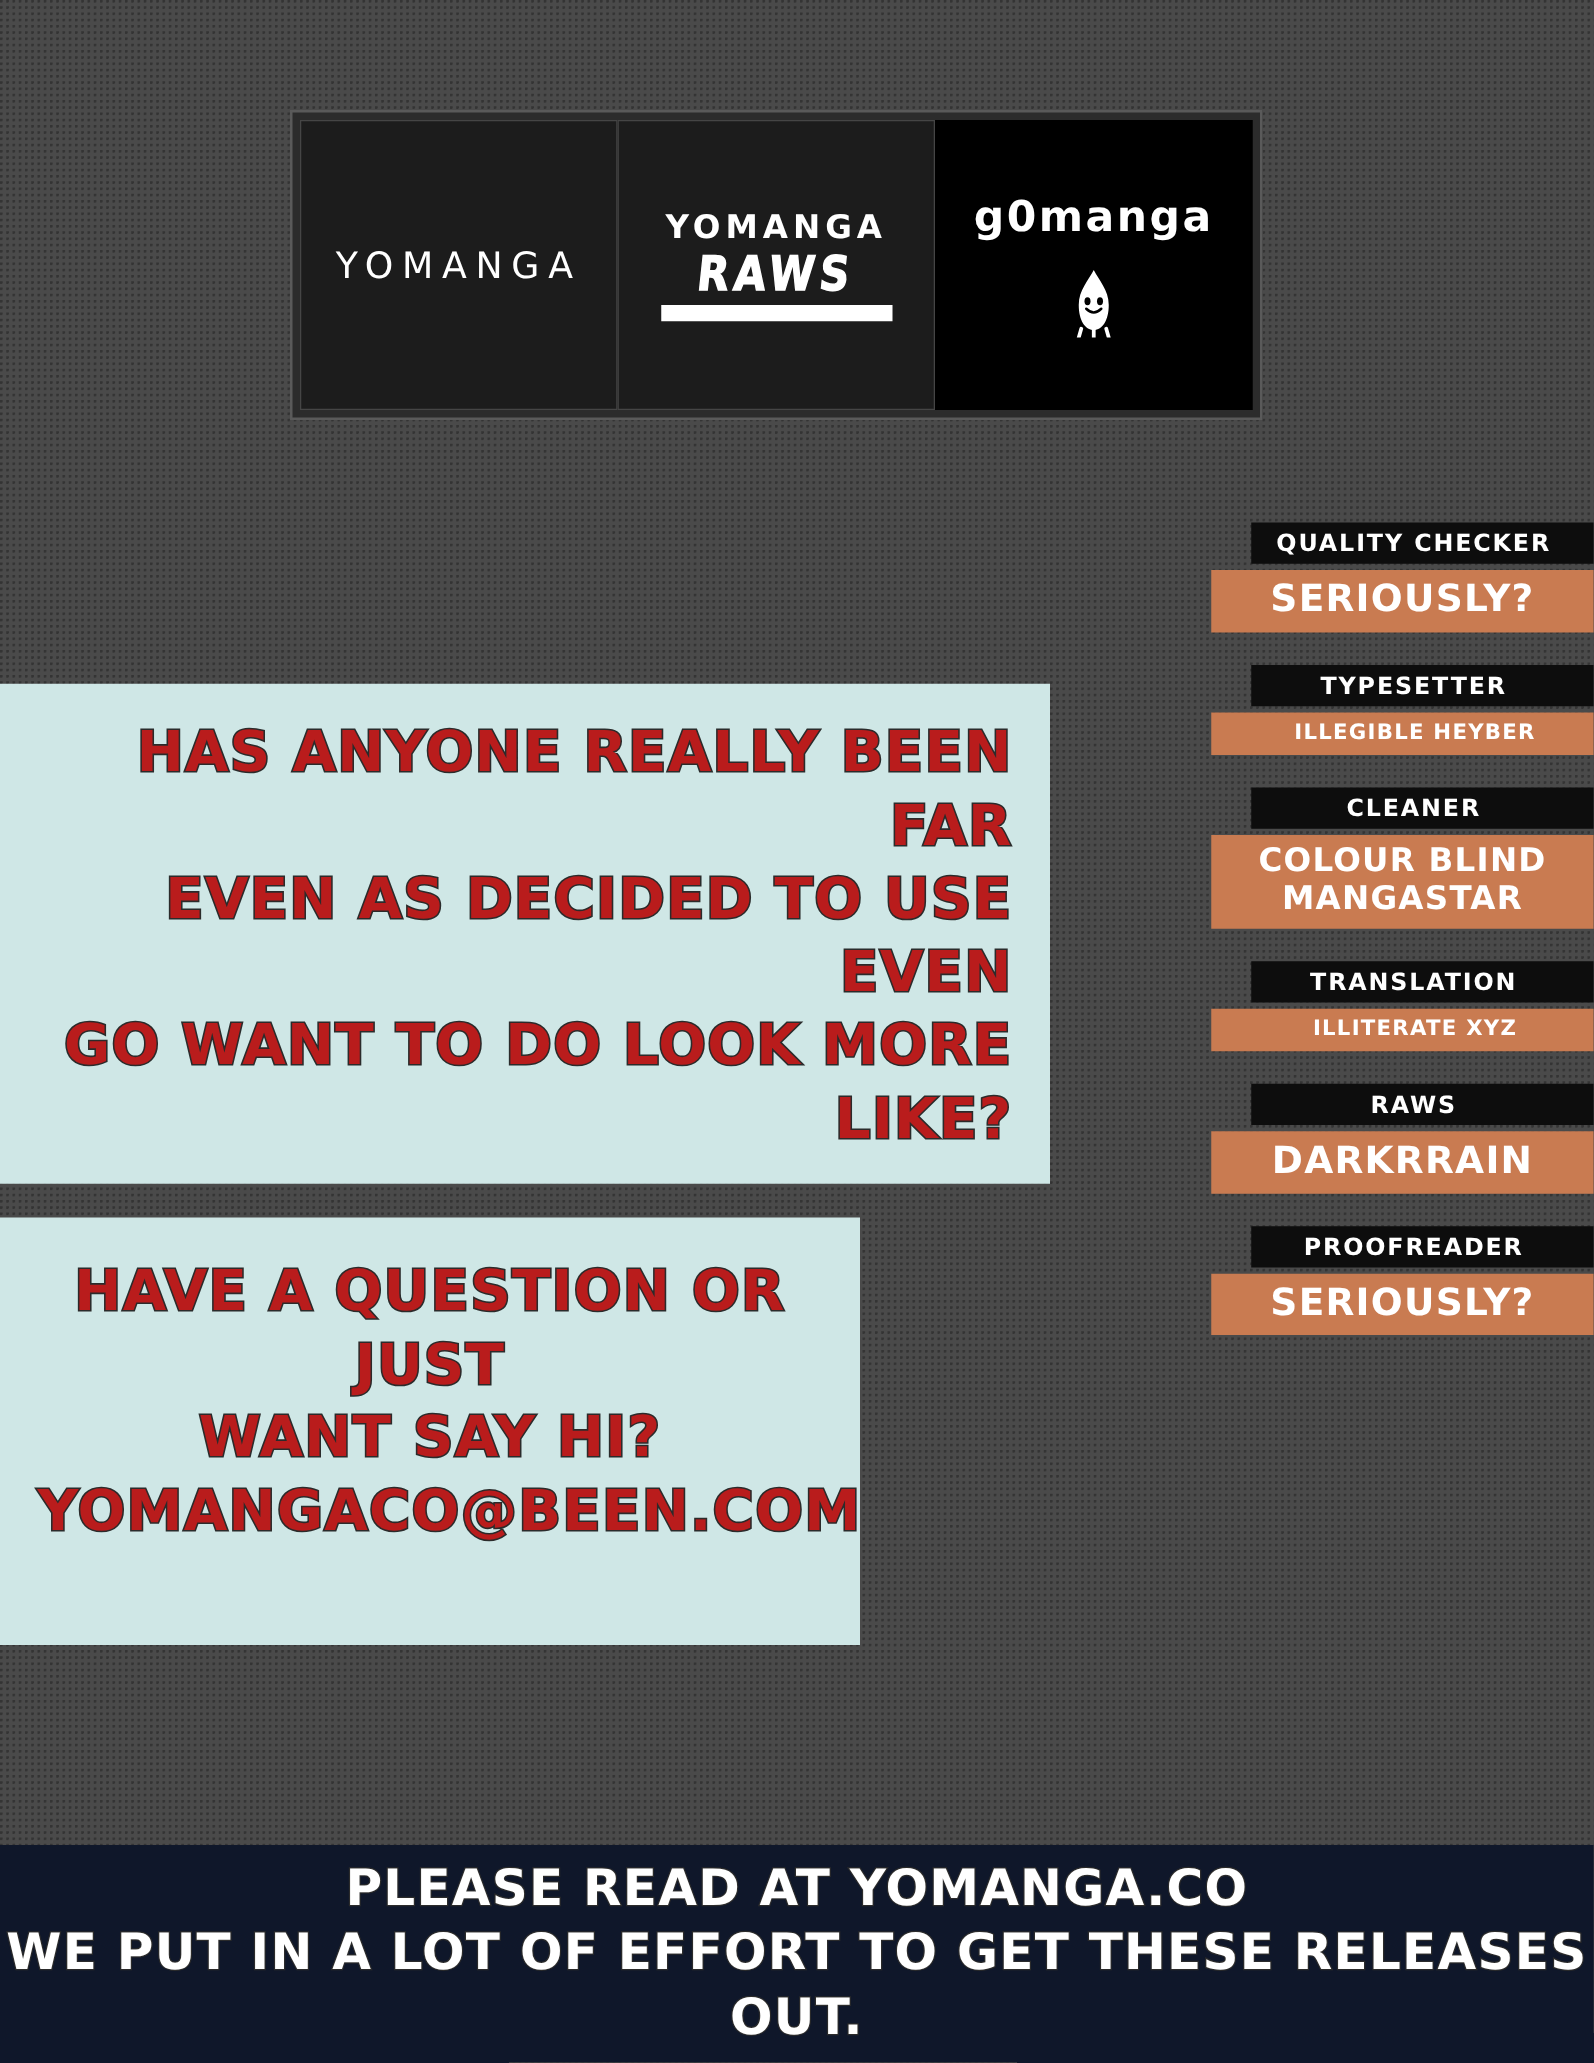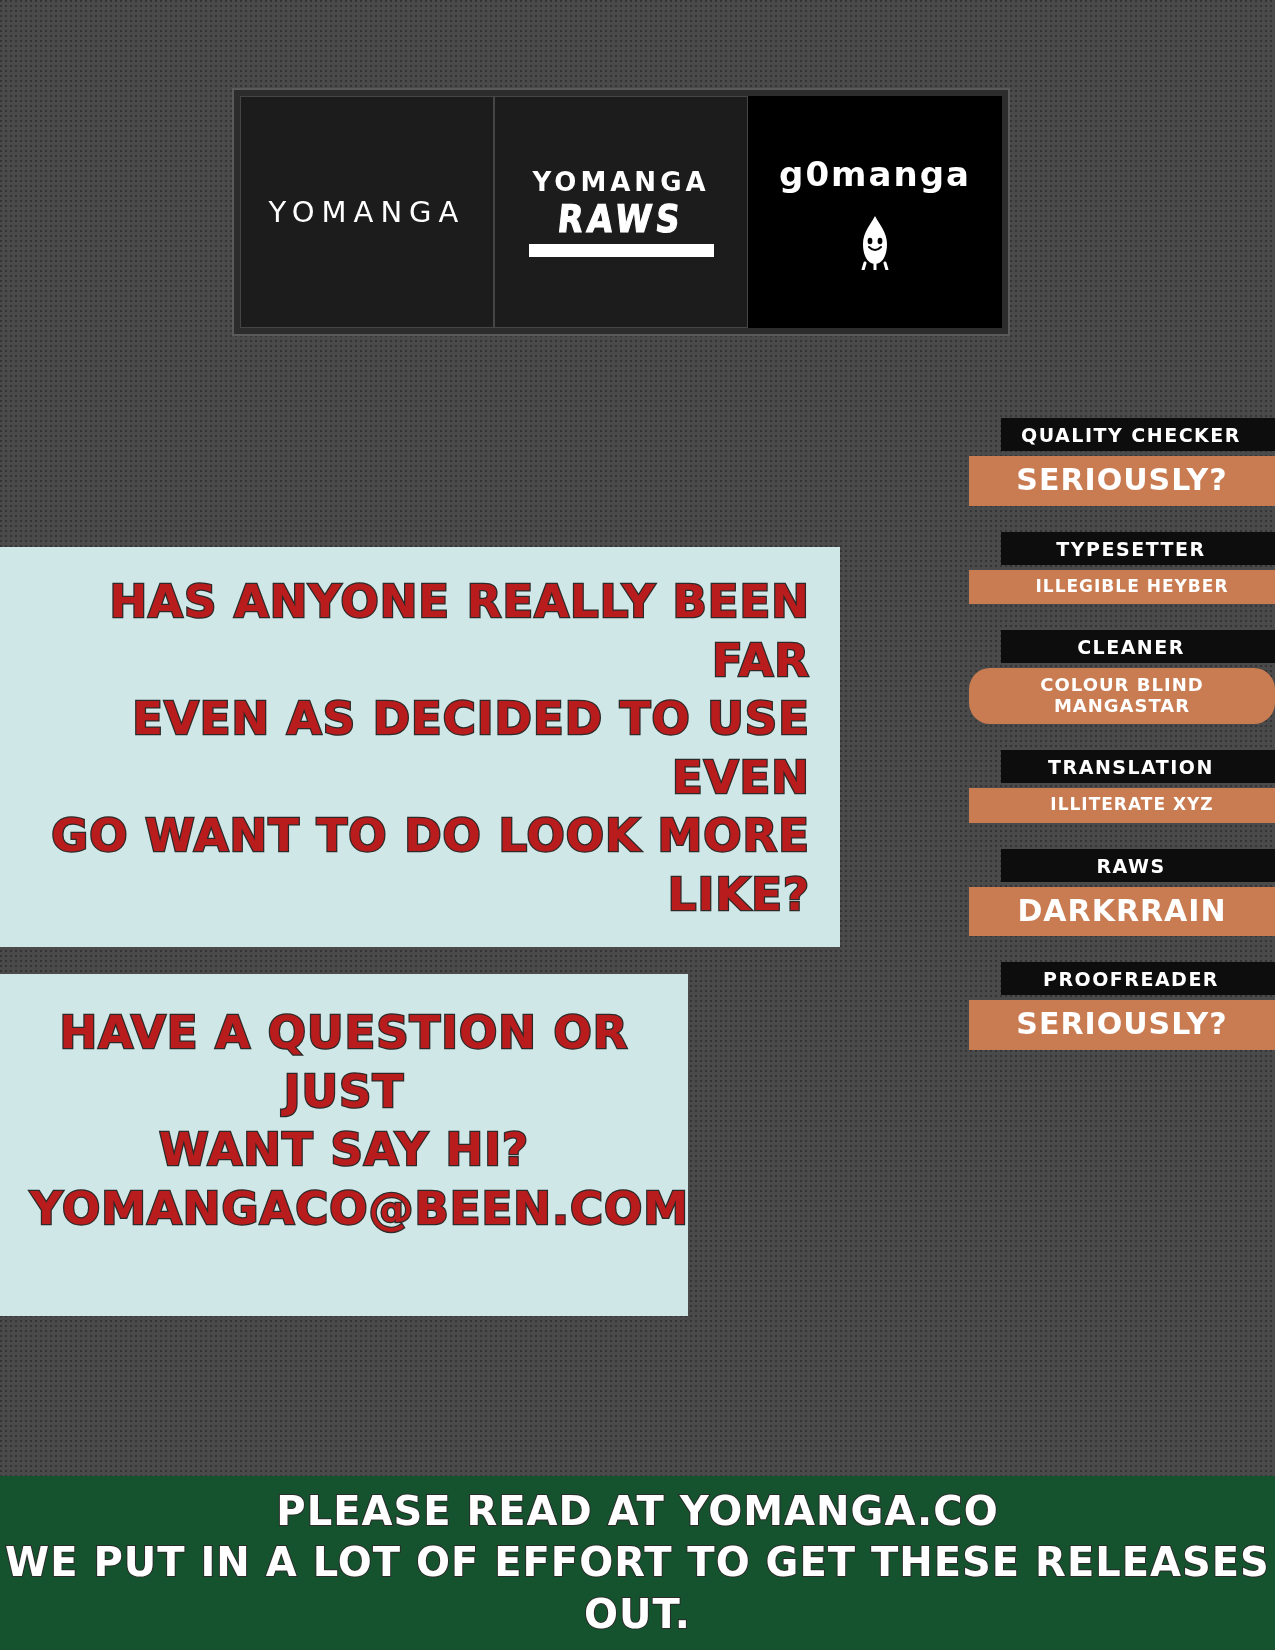--- a/index.html
+++ b/index.html
@@ -135,21 +135,21 @@
     border-top: 0 solid transparent;
     border-right: 33px solid #c97b51;
     border-bottom: 0 solid transparent;
     height: 100%;
     clip-path: polygon(0 50%, 100% 0, 100% 100%);
     background: #c97b51;
     border: none;
   }
   .sz-lg   { font-size: 30px; }
   .sz-md   { font-size: 17px; padding-left: 32px; }
-  .sz-sm   { font-size: 18px; border-radius: 21px; }
+  .sz-sm   { font-size: 26px; }
 
   
   .speech {
     position: absolute;
     left: 0;
     background: #cfe7e6;
     color: #ffffff;
   }
   #speech-1 { top: 547px; width: 840px; height: 400px; }
   #speech-2 { top: 974px; width: 688px; height: 342px; }
@@ -169,21 +169,21 @@
 
   .line { display: block; }
 
   
   #footer {
     position: absolute;
     left: 0;
     bottom: 0;
     width: 1275px;
     height: 174px;
-    background: #14532d;
+    background: #0f172a;
     display: flex;
     flex-direction: column;
     align-items: center;
     justify-content: center;
     text-align: center;
   }
   #footer .f-line {
     font-family: "DejaVu Sans", sans-serif;
     font-weight: 700;
     color: #ffffff;

